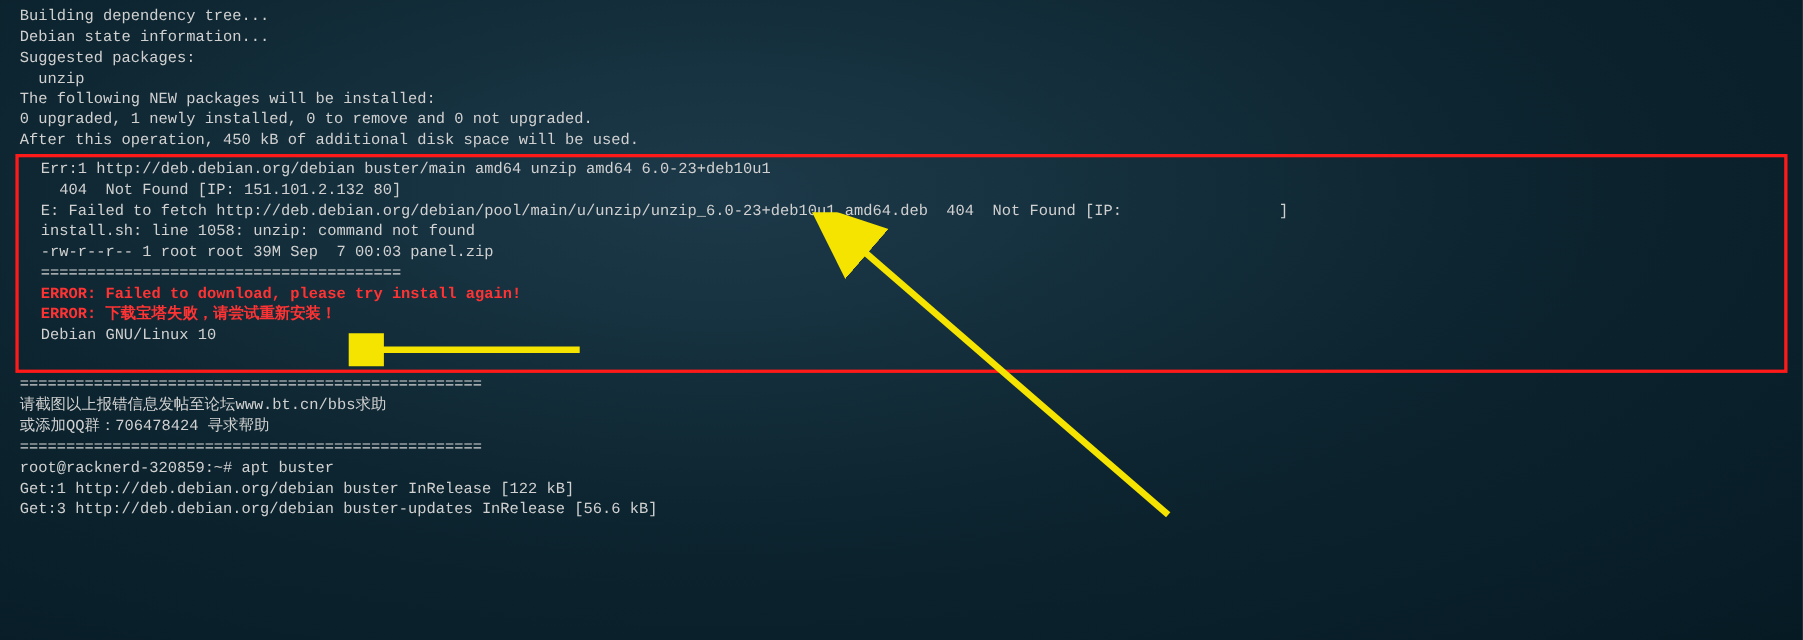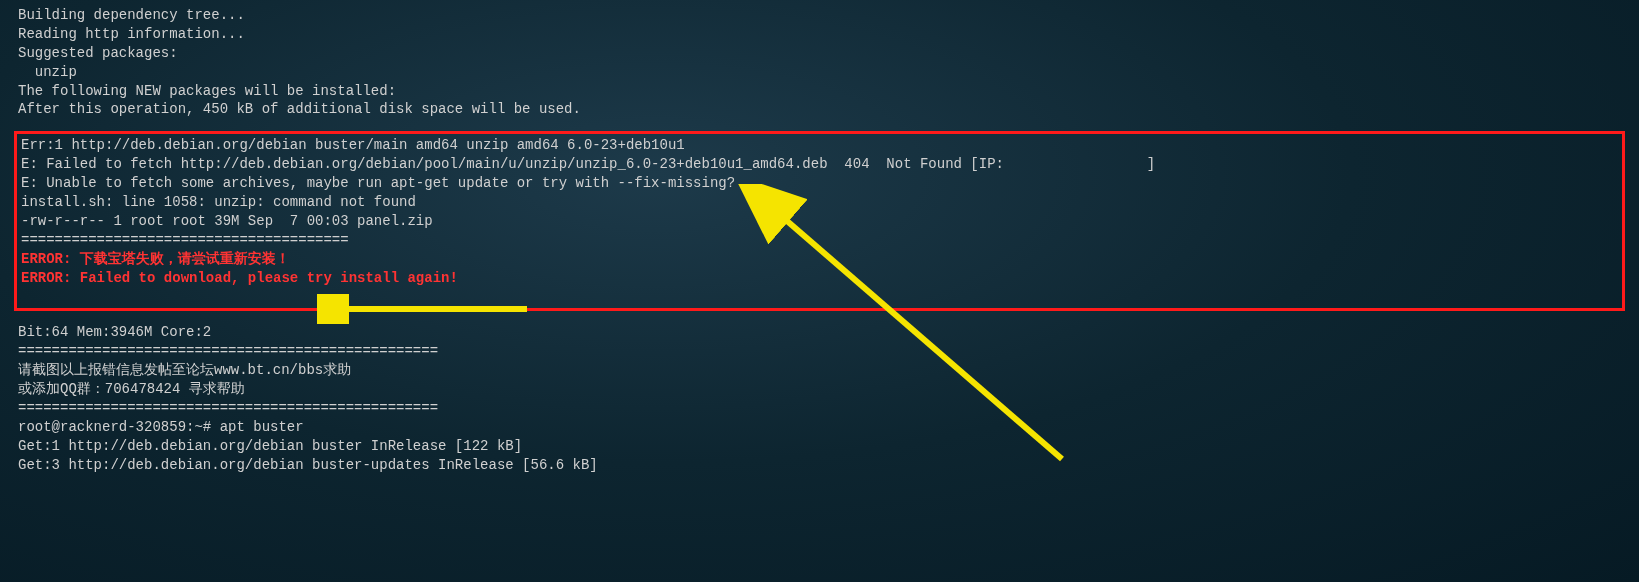--- a/index.html
+++ b/index.html
@@ -11,56 +11,58 @@
     width: 1639px;
     height: 582px;
     padding: 6px 18px;
     position: relative;
     overflow: hidden;
     line-height: 1.35;
   }
   .line { white-space: pre; }
   .red-box {
     border: 3px solid #ff1a1a;
-    padding: 2px 4px;
-    margin: 12px -4px;
+    padding: 2px 20px;
+    margin: 2px -4px;
     position: relative;
   }
   .error-red { color: #ff3333; font-weight: bold; }
   .arrow {
     position: absolute;
     pointer-events: none;
   }
 </style>
 </head>
 <body>
 
 <div id="pre">
     <div class="line">Building dependency tree...</div>
-    <div class="line">Reading http information...</div>
+    <div class="line">Debian state information...</div>
     <div class="line">Suggested packages:</div>
     <div class="line">  unzip</div>
     <div class="line">The following NEW packages will be installed:</div>
+    <div class="line">0 upgraded, 1 newly installed, 0 to remove and 0 not upgraded.</div>
     <div class="line">After this operation, 450 kB of additional disk space will be used.</div>
   </div>
 
 <div class="red-box">
   <div id="box">
       <div class="line">Err:1 http://deb.debian.org/debian buster/main amd64 unzip amd64 6.0-23+deb10u1</div>
+      <div class="line">  404  Not Found [IP: 151.101.2.132 80]</div>
       <div class="line">E: Failed to fetch http://deb.debian.org/debian/pool/main/u/unzip/unzip_6.0-23+deb10u1_amd64.deb  404  Not Found [IP:                 ]</div>
-      <div class="line">E: Unable to fetch some archives, maybe run apt-get update or try with --fix-missing?</div>
       <div class="line">install.sh: line 1058: unzip: command not found</div>
       <div class="line">-rw-r--r-- 1 root root 39M Sep  7 00:03 panel.zip</div>
       <div class="line">=======================================</div>
     </div>
   <div id="boxerr">
+      <div class="line error-red">ERROR: Failed to download, please try install again!</div>
       <div class="line error-red">ERROR: 下载宝塔失败，请尝试重新安装！</div>
-      <div class="line error-red">ERROR: Failed to download, please try install again!</div>
     </div>
   <div id="boxtail">
+      <div class="line">Debian GNU/Linux 10</div>
       <div class="line">&nbsp;</div>
     </div>
 
   <svg class="arrow" style="left:300px; top:50px; width:760px; height:290px;" viewBox="0 0 760 290">
     <defs>
       <marker id="ah1" markerWidth="14" markerHeight="14" refX="2" refY="5" orient="auto">
         <polygon points="0,0 12,5 0,10" fill="#f5e400"></polygon>
       </marker>
     </defs>
     <line x1="745" y1="275" x2="462" y2="30" stroke="#f5e400" stroke-width="6" marker-end="url(#ah1)"></line>
@@ -70,21 +72,20 @@
     <defs>
       <marker id="ah2" markerWidth="14" markerHeight="14" refX="2" refY="5" orient="auto">
         <polygon points="0,0 12,5 0,10" fill="#f5e400"></polygon>
       </marker>
     </defs>
     <line x1="210" y1="15" x2="20" y2="15" stroke="#f5e400" stroke-width="6" marker-end="url(#ah2)"></line>
   </svg>
 </div>
 
 <div id="post">
-    <div class="line">Bit:64 Mem:3946M Core:2</div>
     <div class="line">==================================================</div>
     <div class="line">请截图以上报错信息发帖至论坛www.bt.cn/bbs求助</div>
     <div class="line">或添加QQ群：706478424 寻求帮助</div>
     <div class="line">==================================================</div>
     <div class="line">root@racknerd-320859:~# apt buster</div>
     <div class="line">Get:1 http://deb.debian.org/debian buster InRelease [122 kB]</div>
     <div class="line">Get:3 http://deb.debian.org/debian buster-updates InRelease [56.6 kB]</div>
   </div>
 
 </body></html>

